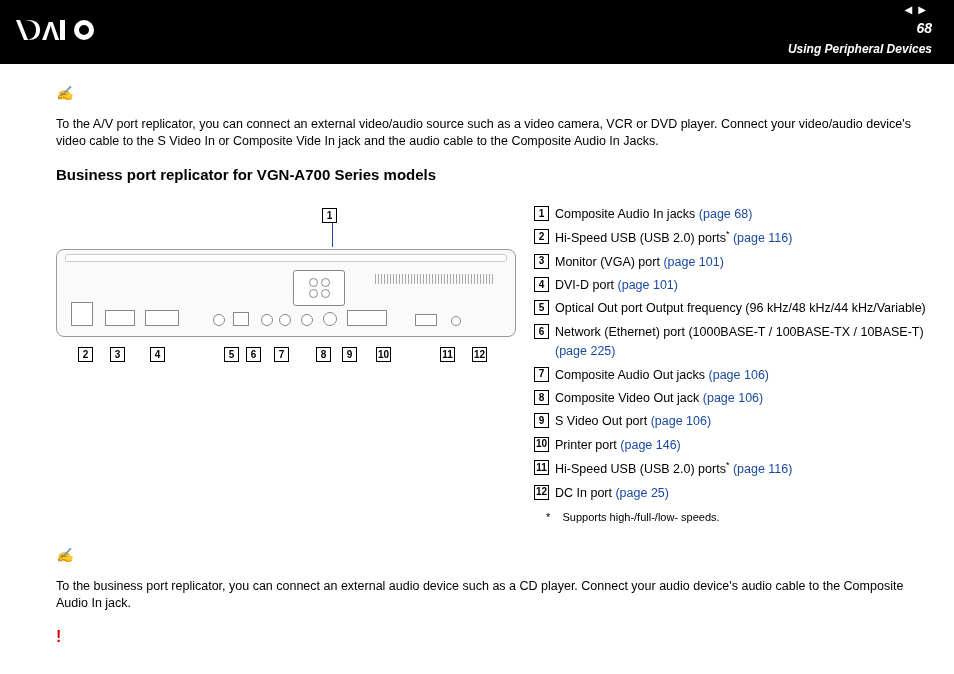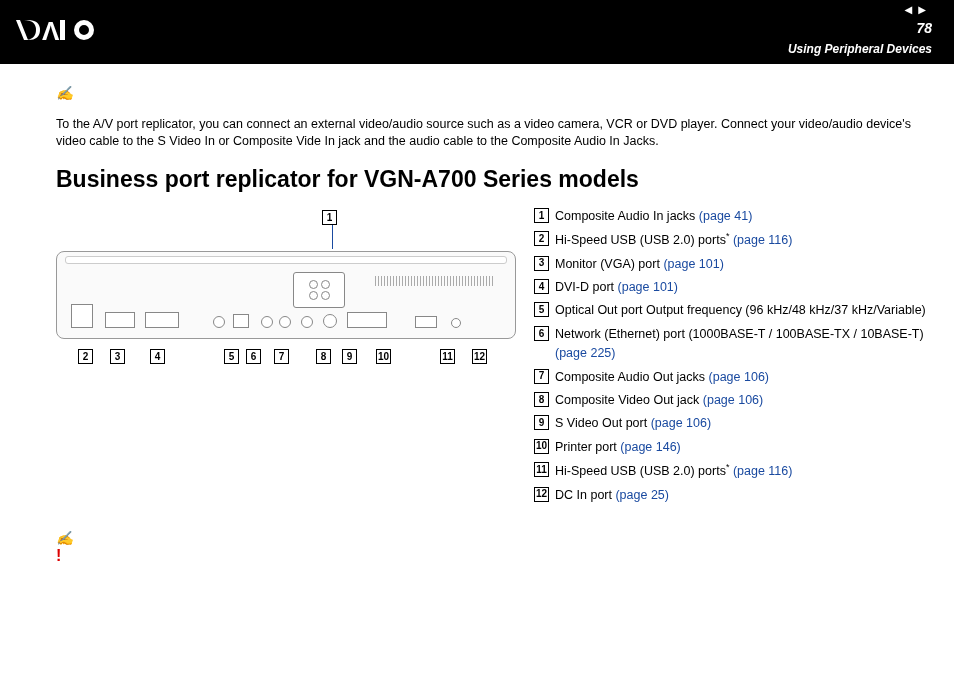--- a/index.html
+++ b/index.html
@@ -5,21 +5,21 @@
   * { box-sizing: border-box; margin: 0; padding: 0; }
   body { font-family: Arial, Helvetica, sans-serif; width: 954px; height: 674px; background: #fff; color: #000; overflow: hidden; }
   .header { background: #000; color: #fff; height: 64px; position: relative; }
   .logo { position: absolute; top: 16px; left: 14px; }
   .page-num { position: absolute; top: 20px; right: 22px; font-weight: bold; font-style: italic; font-size: 14px; }
   .chapter { position: absolute; bottom: 8px; right: 22px; font-style: italic; font-weight: bold; font-size: 12px; }
   .nav-arrows { position: absolute; top: 4px; right: 22px; font-size: 10px; letter-spacing: 6px; }
   .content { padding: 20px 22px 10px 56px; }
   .note-icon { color: #1a4aa0; font-style: italic; font-size: 14px; display: inline-block; margin-left: 0; }
   .note-text { font-size: 12.5px; line-height: 1.35; margin-top: 14px; margin-bottom: 16px; }
-  h1.section { font-size: 23px; font-weight: bold; margin-bottom: 14px; margin-left: 0; }
+  h1.section { font-size: 15px; font-weight: bold; margin-bottom: 22px; margin-left: 0; }
   .cols { display: flex; gap: 18px; }
   .diagram-col { width: 460px; flex-shrink: 0; }
   .list-col { flex: 1; font-size: 12.5px; line-height: 1.55; }
   .legend-row { display: flex; align-items: flex-start; margin-bottom: 4px; }
   .num-box { display: inline-flex; align-items: center; justify-content: center; width: 15px; height: 15px; border: 1px solid #000; font-size: 10px; font-weight: bold; margin-right: 6px; flex-shrink: 0; margin-top: 1px; }
   .legend-text { flex: 1; }
   .page-link { color: #1a4aa0; }
   .footnote { font-size: 11px; margin-top: 6px; margin-left: 12px; }
   .warn-icon { color: #d00; font-weight: bold; }
   .diagram-box { position: relative; padding-top: 44px; padding-bottom: 40px; }
@@ -53,21 +53,21 @@
       <path d="M28 24 L40 4 L44 4 L36 18 L44 18 L44 22 L34 22 L33 24 Z" opacity="0"></path>
       <path d="M30 4 L42 24 L46 24 L34 4 Z" opacity="0"></path>
       <path d="M30 24 L36 4 L40 4 L46 24 L42 24 L38 8 L34 24 Z" opacity="0"></path>
       <path d="M30 24 L38 4 L42 24 L38 24 L36 14 L34 24 Z" opacity="0"></path>
       <text x="28" y="24" font-size="26" font-weight="bold" font-family="Arial" fill="#fff">Λ</text>
     </g>
   </svg>
   <div class="nav-arrows">
     <span>◀</span><span>▶</span>
   </div>
-  <div class="page-num">78</div>
+  <div class="page-num">68</div>
   <div class="chapter">Using Peripheral Devices</div>
 </div>
 
 <div class="content">
 
   <div>
     <span class="note-icon">✍</span>
     <div class="note-text">To the A/V port replicator, you can connect an external video/audio source such as a video camera, VCR or DVD player. Connect your video/audio device's video cable to the S Video In or Composite Vide In jack and the audio cable to the Composite Audio In Jacks.</div>
   </div>
 
@@ -142,37 +142,37 @@
               <div class="num-box">12</div>
             </div>
         </div>
       </div>
     </div>
 
     <div class="list-col">
       <div id="legend-container">
           <div class="legend-row">
             <span class="num-box">1</span>
-            <span class="legend-text">Composite Audio In jacks <span class="page-link">(page 41)</span></span>
+            <span class="legend-text">Composite Audio In jacks <span class="page-link">(page 68)</span></span>
           </div>
           <div class="legend-row">
             <span class="num-box">2</span>
             <span class="legend-text">Hi-Speed USB (USB 2.0) ports<span class="sup">*</span><span class="page-link"> (page 116)</span></span>
           </div>
           <div class="legend-row">
             <span class="num-box">3</span>
             <span class="legend-text">Monitor (VGA) port <span class="page-link">(page 101)</span></span>
           </div>
           <div class="legend-row">
             <span class="num-box">4</span>
             <span class="legend-text">DVI-D port <span class="page-link">(page 101)</span></span>
           </div>
           <div class="legend-row">
             <span class="num-box">5</span>
-            <span class="legend-text">Optical Out port Output frequency (96 kHz/48 kHz/37 kHz/Variable)</span>
+            <span class="legend-text">Optical Out port Output frequency (96 kHz/48 kHz/44 kHz/Variable)</span>
           </div>
           <div class="legend-row">
             <span class="num-box">6</span>
             <span class="legend-text">Network (Ethernet) port (1000BASE-T / 100BASE-TX / 10BASE-T) <span class="page-link">(page 225)</span></span>
           </div>
           <div class="legend-row">
             <span class="num-box">7</span>
             <span class="legend-text">Composite Audio Out jacks <span class="page-link">(page 106)</span></span>
           </div>
           <div class="legend-row">
@@ -189,25 +189,30 @@
           </div>
           <div class="legend-row">
             <span class="num-box">11</span>
             <span class="legend-text">Hi-Speed USB (USB 2.0) ports<span class="sup">*</span><span class="page-link"> (page 116)</span></span>
           </div>
           <div class="legend-row">
             <span class="num-box">12</span>
             <span class="legend-text">DC In port <span class="page-link">(page 25)</span></span>
           </div>
         </div>
+      <div class="footnote">
+        <span>*</span>&nbsp;&nbsp;&nbsp;
+        <span>Supports high-/full-/low- speeds.</span>
+      </div>
     </div>
   </div>
 
   <div class="bottom-notes">
     <div>
       <span class="note-icon">✍</span>
+      <div class="note-text">To the business port replicator, you can connect an external audio device such as a CD player. Connect your audio device's audio cable to the Composite Audio In jack.</div>
     </div>
     <div>
       <span class="warn-icon">!</span>
     </div>
   </div>
 
 </div>
 
 </body></html>

